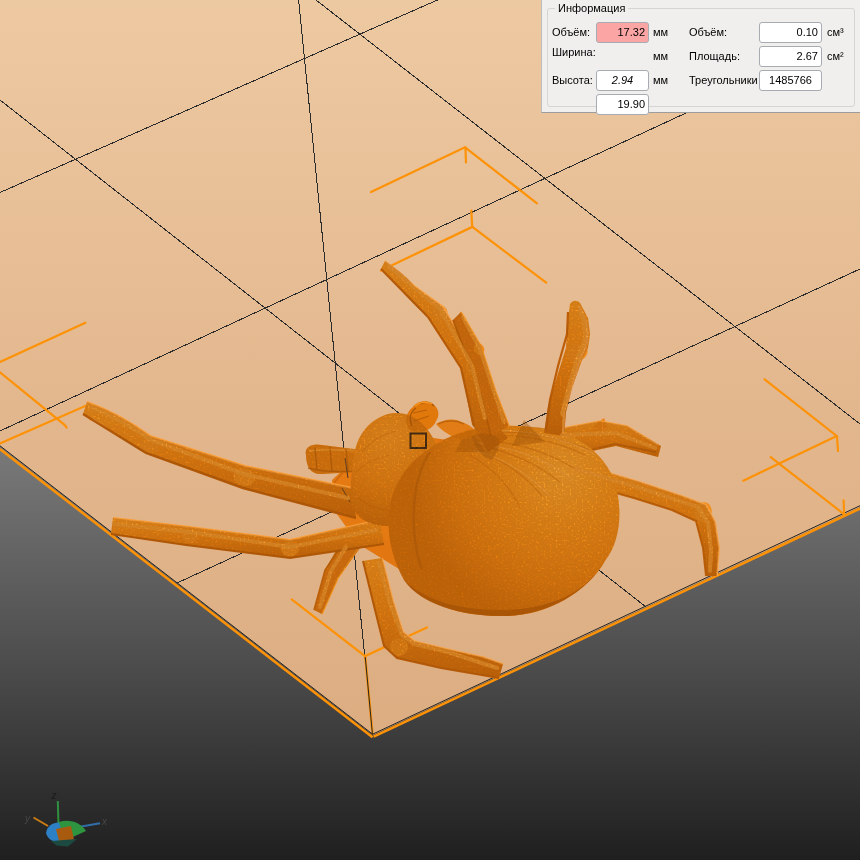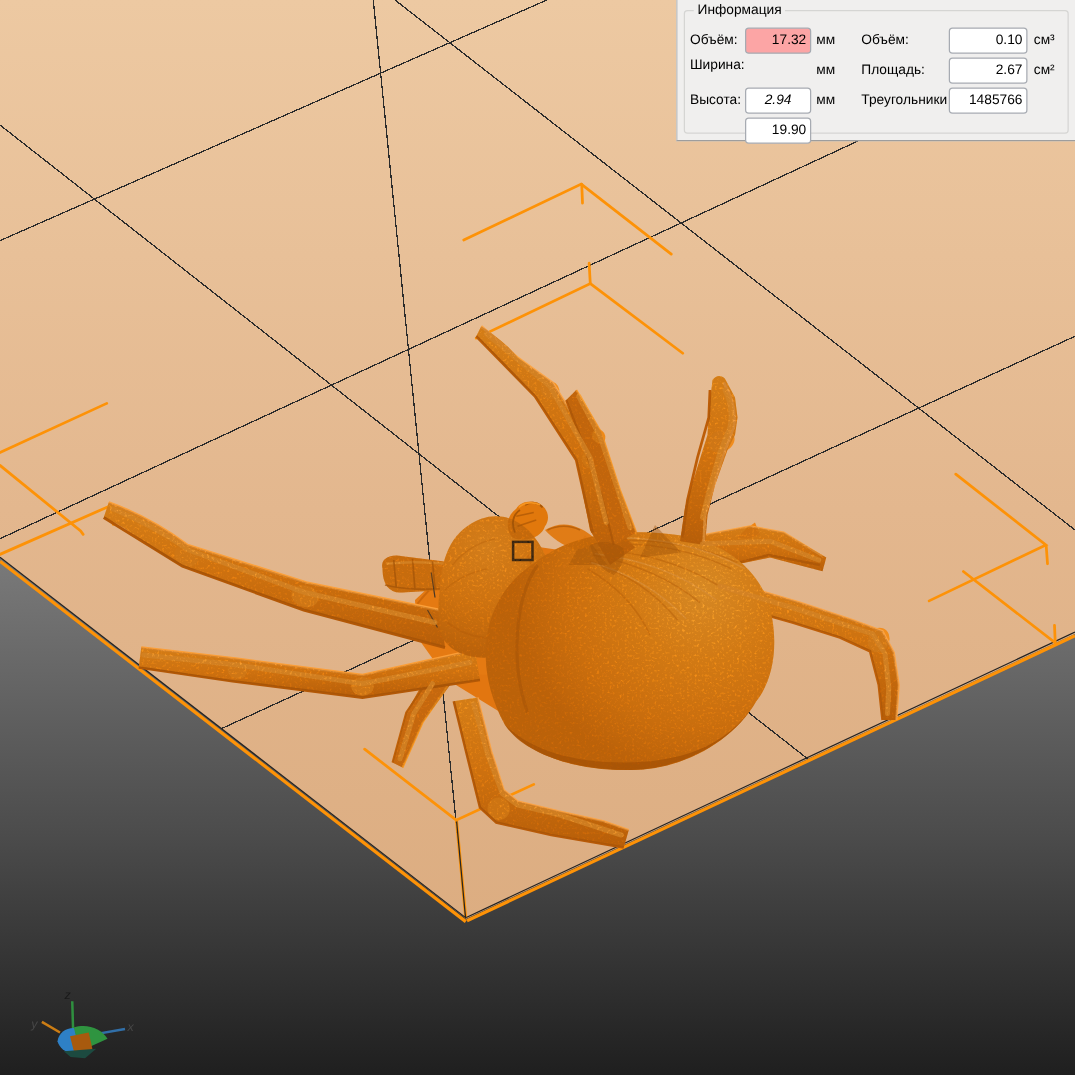--- a/index.html
+++ b/index.html
@@ -230,17 +230,17 @@
 <div style="position:absolute;left:54px;top:46px;width:45px;height:17px;background:#fff;border:1px solid #a7abb2;border-radius:3px;text-align:right;padding:1px 3px;line-height:17px;margin-top:48px;">19.90</div>
 <div style="position:absolute;left:54px;top:70px;width:45px;height:17px;background:#fff;border:1px solid #a7abb2;border-radius:3px;text-align:center;padding:1px 3px;line-height:17px;font-style:italic;">2.94</div>
 <div style="position:absolute;left:111px;top:26px;">мм</div>
 <div style="position:absolute;left:111px;top:50px;">мм</div>
 <div style="position:absolute;left:111px;top:74px;">мм</div>
 <div style="position:absolute;left:147px;top:26px;">Объём:</div>
 <div style="position:absolute;left:147px;top:50px;">Площадь:</div>
 <div style="position:absolute;left:147px;top:74px;">Треугольники</div>
 <div style="position:absolute;left:217px;top:22px;width:55px;height:17px;background:#fff;border:1px solid #a7abb2;border-radius:3px;text-align:right;padding:1px 3px;line-height:17px;">0.10</div>
 <div style="position:absolute;left:217px;top:46px;width:55px;height:17px;background:#fff;border:1px solid #a7abb2;border-radius:3px;text-align:right;padding:1px 3px;line-height:17px;">2.67</div>
-<div style="position:absolute;left:217px;top:70px;width:55px;height:17px;background:#fff;border:1px solid #a7abb2;border-radius:3px;text-align:right;padding:1px 3px;line-height:17px;">1485766</div>
+<div style="position:absolute;left:217px;top:70px;width:55px;height:17px;background:#fff;border:1px solid #a7abb2;border-radius:3px;text-align:center;padding:1px 3px;line-height:17px;">1485766</div>
 <div style="position:absolute;left:285px;top:26px;">см³</div>
 <div style="position:absolute;left:285px;top:50px;">см²</div>
 </div>
 </div>
 
 </body></html>

